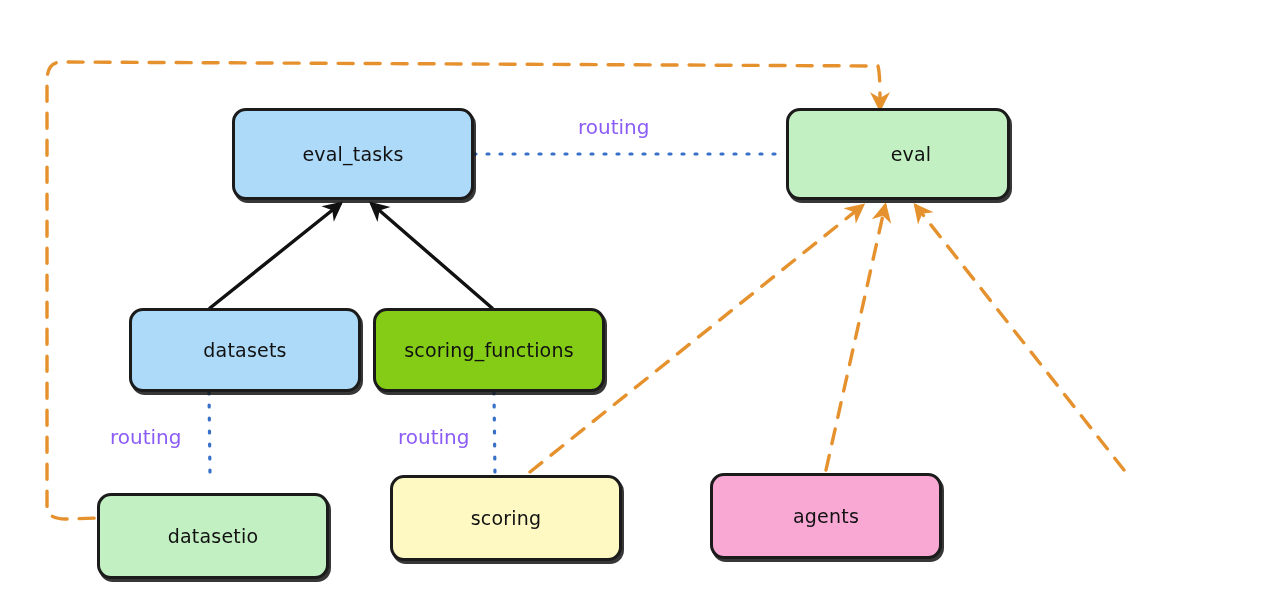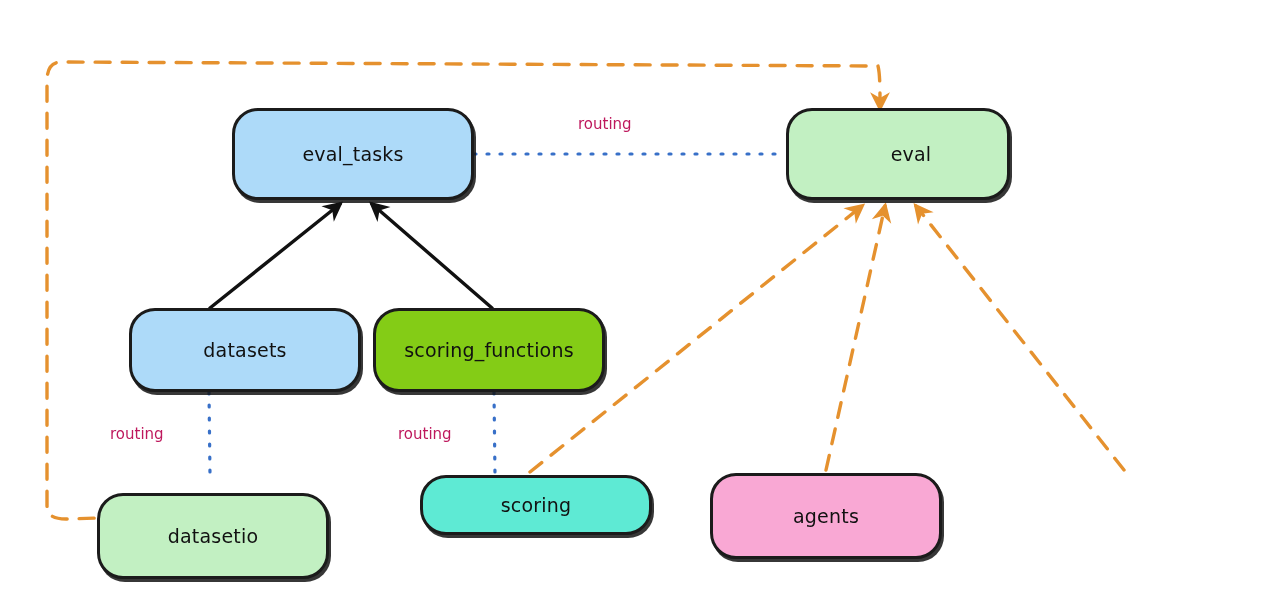--- a/index.html
+++ b/index.html
@@ -21,39 +21,39 @@
     position: absolute;
     left: 0;
     top: 0;
     width: 1280px;
     height: 596px;
   }
   .node {
     position: absolute;
     box-sizing: border-box;
     border: 3px solid #1b1b1b;
-    border-radius: 26px;
+    border-radius: 14px;
     display: flex;
     align-items: center;
     justify-content: center;
     font-family: "DejaVu Sans", sans-serif;
     font-size: 19px;
     color: #111111;
     letter-spacing: 0.2px;
     box-shadow: 2px 3px 0 rgba(20,20,20,0.85);
   }
   .node-label {
     pointer-events: none;
     white-space: nowrap;
   }
   .edge-label {
     position: absolute;
     font-family: "DejaVu Sans", sans-serif;
-    font-size: 15px;
-    color: #be185d;
+    font-size: 20px;
+    color: #8b5cf6;
     white-space: nowrap;
   }
 </style>
 </head>
 <body>
 
 <div id="canvas">
 
   <svg id="edge-layer" viewBox="0 0 1280 596" xmlns="http://www.w3.org/2000/svg">
 
@@ -104,21 +104,21 @@
   </div>
 
   <div class="node" style="left:373px; top:308px; width:232px; height:84px; background:#84cc16;">
     <span class="node-label">scoring_functions</span>
   </div>
 
   <div class="node" style="left:97px; top:493px; width:232px; height:86px; background:#c2f0c2;">
     <span class="node-label">datasetio</span>
   </div>
 
-  <div class="node" style="left:390px; top:475px; width:232px; height:60px; background:#5eead4;margin-left:30px;">
+  <div class="node" style="left:390px; top:475px; width:232px; height:86px; background:#fef9c3;">
     <span class="node-label">scoring</span>
   </div>
 
   <div class="node" style="left:710px; top:473px; width:232px; height:86px; background:#f9a8d4;">
     <span class="node-label">agents</span>
   </div>
 
 
 </div>
 

